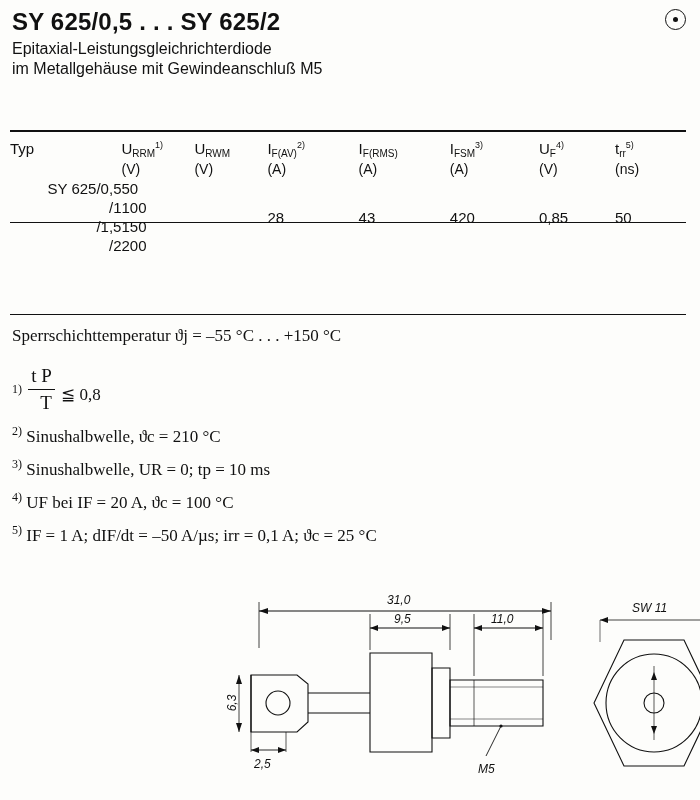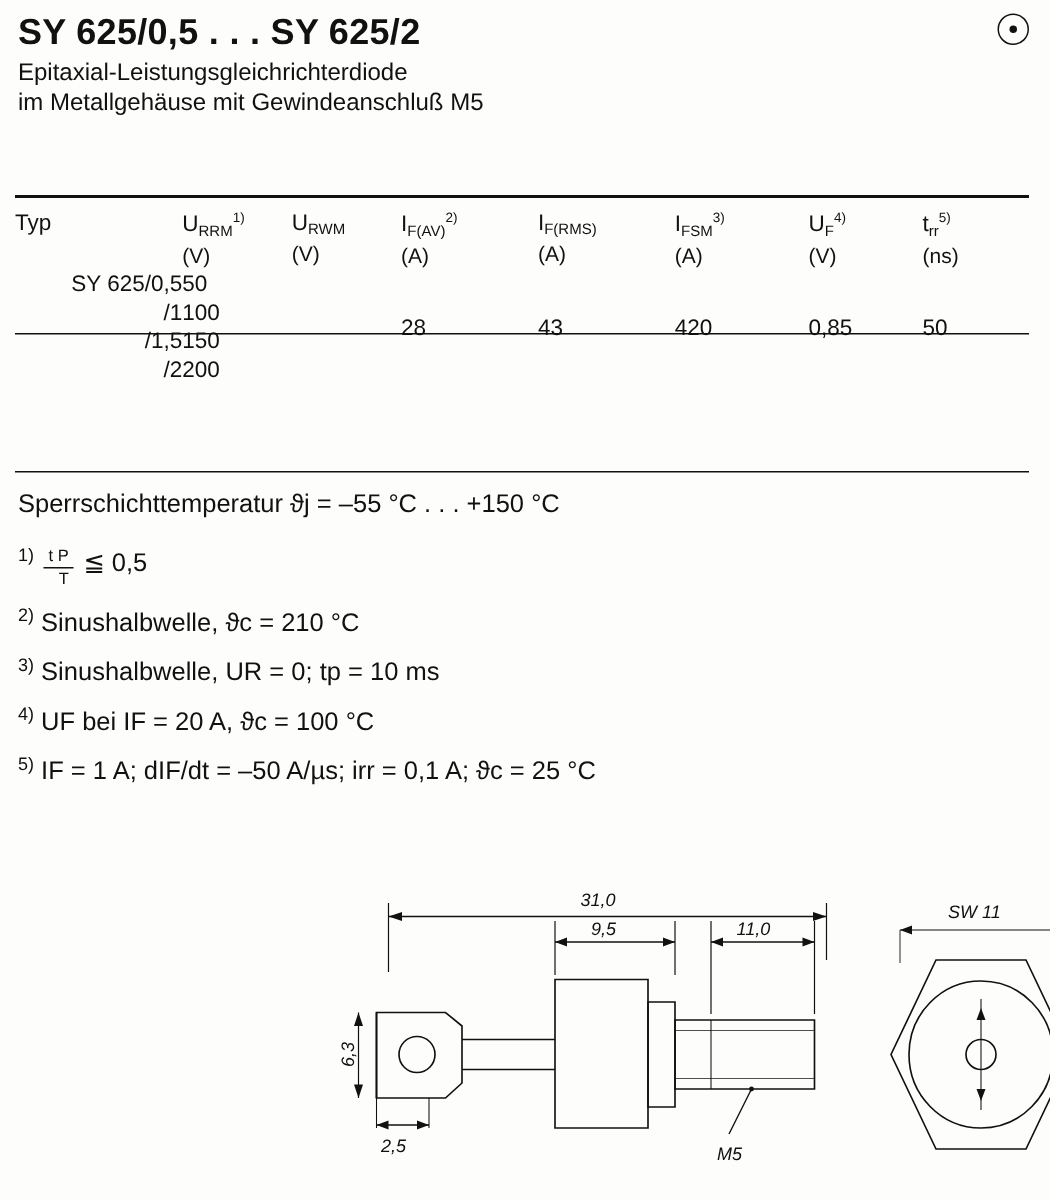--- a/index.html
+++ b/index.html
@@ -116,33 +116,34 @@
   .num { text-align: left; padding-left: 14px; }
   .mid { text-align: left; padding-left: 6px; margin-left: 40px; }
 
   
   .notes {
     position: absolute;
     left: 12px;
     top: 325px;
     width: 670px;
     font-size: 17px;
+    font-family: Liberation Serif, serif;
   }
   .note-line {
     margin: 0 0 9px 0;
     line-height: 1.32;
     white-space: nowrap;
   }
   .note-first { margin-bottom: 16px; }
   .fn-marker { font-size: 12px; vertical-align: super; }
   .frac {
     display: inline-block;
     vertical-align: -8px;
     text-align: right;
-    font-size: 11px;
+    font-size: 19px;
     margin: 0 2px;
   }
   .frac .num-part { display: block; padding: 0 3px; }
   .frac .den-part { display: block; border-top: 1.3px solid #111; padding: 0 3px; }
 
   
   .drawing {
     position: absolute;
     left: 0px;
     top: 580px;
@@ -242,21 +243,21 @@
 
   <div class="notes">
     <p class="note-line note-first">Sperrschichttemperatur ϑj  =  –55 °C . . . +150 °C</p>
 
     <p class="note-line">
       <span class="fn-marker">1)</span>
       <span class="frac">
         <span class="num-part">t P</span>
         <span class="den-part">T</span>
       </span>
-      <span>≦ 0,5</span>
+      <span>≦ 0,8</span>
     </p>
 
     <p class="note-line">
       <span class="fn-marker">2)</span>
       <span>Sinushalbwelle,  ϑc  =  210 °C</span>
     </p>
 
     <p class="note-line">
       <span class="fn-marker">3)</span>
       <span>Sinushalbwelle, UR  =  0; tp  =  10 ms</span>

